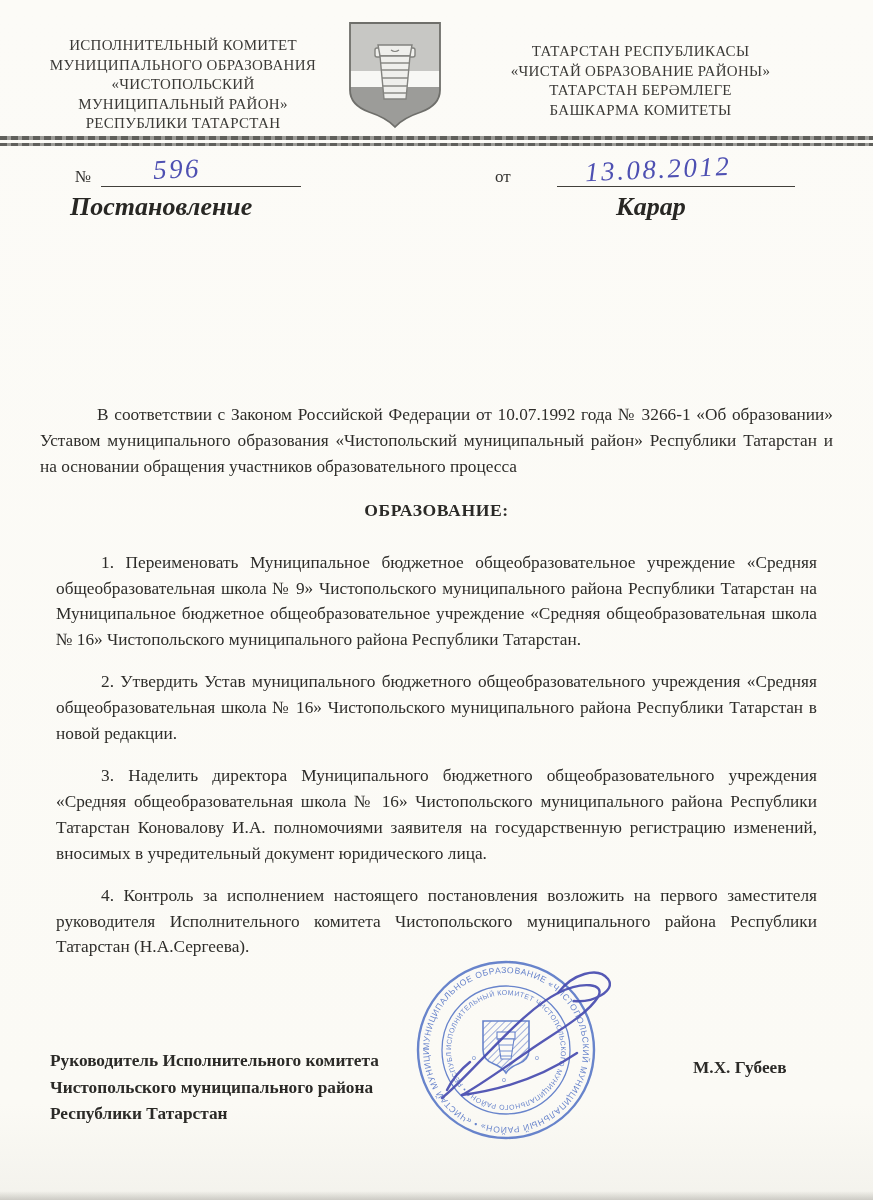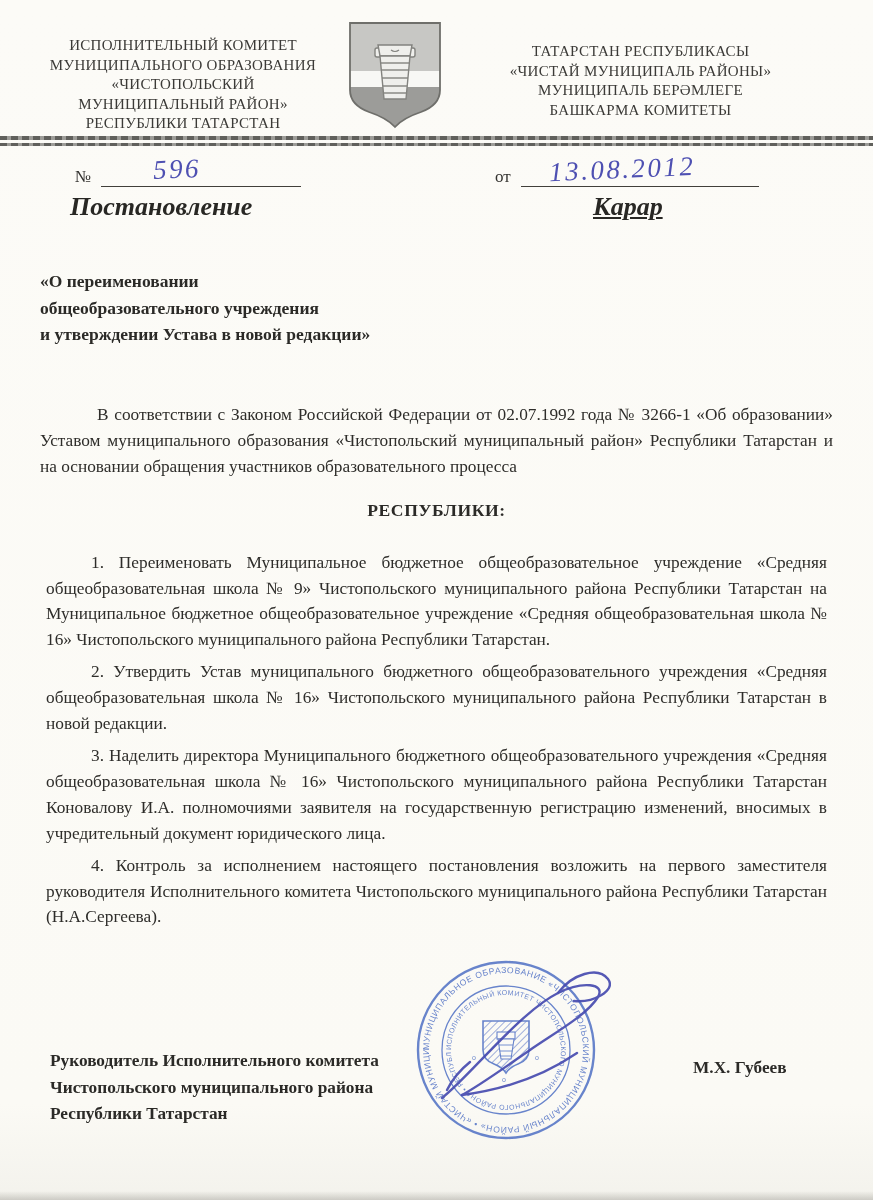--- a/index.html
+++ b/index.html
@@ -32,21 +32,21 @@
     letter-spacing:2.5px;transform:rotate(-2.5deg);white-space:nowrap;
   }
   .doctype{position:absolute;top:192px;font-size:26px;font-weight:bold;font-style:italic;color:#282724;}
   
   .doc-title{position:absolute;left:40px;top:268px;font-size:17.5px;font-weight:bold;
              line-height:26.5px;color:#2b2a27;}
   
   .content{position:absolute;left:40px;top:402px;width:793px;font-size:17.3px;line-height:25.9px;}
   .intro{margin:0;text-indent:57px;text-align:justify;}
   .resolve{margin:18px 0 26px 0;text-align:center;font-weight:bold;font-size:17.6px;letter-spacing:.6px;color:#2b2a27;}
-  .item{margin:6px;text-indent:45px;text-align:justify;}
+  .item{margin:16px;text-indent:45px;text-align:justify;}
   
   .sig-left{position:absolute;left:50px;top:1012px;font-size:17.3px;font-weight:bold;
             line-height:26.5px;color:#2b2a27;margin-top:36px;}
   .sig-name{position:absolute;left:655px;top:1058px;font-size:17.3px;font-weight:bold;color:#2b2a27;margin-left:38px;}
   
   .overlay{position:absolute;left:0;top:0;width:873px;height:1200px;pointer-events:none;}
   .scan-edge{position:absolute;left:0;bottom:0;width:873px;height:9px;
     background:linear-gradient(180deg,rgba(0,0,0,0) 0%,rgba(90,88,80,.25) 100%);}
 </style>
 </head>
@@ -86,55 +86,50 @@
         <line x1="35.8" y1="66" x2="60.2" y2="66" fill="none"></line>
         <line x1="36.5" y1="73" x2="59.5" y2="73" fill="none"></line>
       </g>
       <path d="M44,30 q4,3 8,0" stroke="#83837f" stroke-width="1.2" fill="none"></path>
       <path d="M3,3 H93 V70 Q93,85 74,92 Q56,98 48,107 Q40,98 22,92 Q3,85 3,70 Z" fill="none" stroke="#6f6f6b" stroke-width="1.8"></path>
     </svg>
   </div>
 
   <div class="org org-right">
     <div>ТАТАРСТАН РЕСПУБЛИКАСЫ</div>
-    <div>«ЧИСТАЙ МУНИЦИПАЛЬ  РАЙОНЫ»</div>
-    <div>МУНИЦИПАЛЬ БЕРӘМЛЕГЕ</div>
+    <div>«ЧИСТАЙ ОБРАЗОВАНИЕ  РАЙОНЫ»</div>
+    <div>ТАТАРСТАН БЕРӘМЛЕГЕ</div>
     <div>БАШКАРМА КОМИТЕТЫ</div>
   </div>
 
   <div class="rule-double">
     <div class="bar"></div>
     <div class="bar"></div>
   </div>
 
   <div class="write" style="left:75px;top:154px;">
     <span class="meta-label">№</span>
     <span class="line" style="width:200px;">
       <span class="hand" style="left:52px;">596</span>
     </span>
   </div>
-  <div class="write" style="left:495px;top:154px;">
+  <div class="write" style="left:495px;top:154px;gap:36px;">
     <span class="meta-label">от</span>
     <span class="line" style="width:238px;">
       <span class="hand" style="left:28px;">13.08.2012</span>
     </span>
   </div>
 
   <div class="doctype" style="left:70px;">Постановление</div>
-  <div class="doctype" style="left:593px;text-decoration:underline;">Карар</div>
+  <div class="doctype" style="left:616px;">Карар</div>
 
-  <div class="doc-title">
-    <div>«О переименовании</div>
-    <div>общеобразовательного учреждения</div>
-    <div>и утверждении Устава в новой редакции»</div>
-  </div>
 
   <div class="content">
-    <p class="intro">В соответствии с  Законом Российской Федерации от 02.07.1992 года №  3266-1  «Об  образовании»  Уставом муниципального образования «Чистопольский муниципальный район» Республики Татарстан и на основании обращения участников образовательного процесса</p>
-    <div class="resolve">РЕСПУБЛИКИ:</div>
+    <p class="intro">В соответствии с  Законом Российской Федерации от 10.07.1992 года №  3266-1  «Об  образовании»  Уставом муниципального образования «Чистопольский муниципальный район» Республики Татарстан и на основании обращения участников образовательного процесса</p>
+    <div class="resolve">ОБРАЗОВАНИЕ:</div>
     <p class="item">1. Переименовать Муниципальное бюджетное общеобразовательное учреждение «Средняя общеобразовательная школа № 9» Чистопольского муниципального района Республики Татарстан на  Муниципальное бюджетное общеобразовательное учреждение «Средняя общеобразовательная школа № 16» Чистопольского муниципального района Республики Татарстан.</p>
     <p class="item">2. Утвердить Устав муниципального бюджетного общеобразовательного учреждения «Средняя общеобразовательная школа № 16» Чистопольского муниципального района Республики Татарстан в новой редакции.</p>
     <p class="item">3. Наделить директора Муниципального бюджетного общеобразовательного учреждения «Средняя общеобразовательная школа   № 16» Чистопольского муниципального района Республики Татарстан  Коновалову И.А. полномочиями заявителя на государственную регистрацию изменений, вносимых в учредительный документ юридического лица.</p>
     <p class="item">4. Контроль за исполнением настоящего постановления возложить на первого заместителя руководителя Исполнительного комитета Чистопольского муниципального района Республики Татарстан  (Н.А.Сергеева).</p>
   </div>
 
   <div class="sig-left">
     <div>Руководитель  Исполнительного комитета</div>
     <div>Чистопольского муниципального района</div>
     <div>Республики Татарстан</div>

